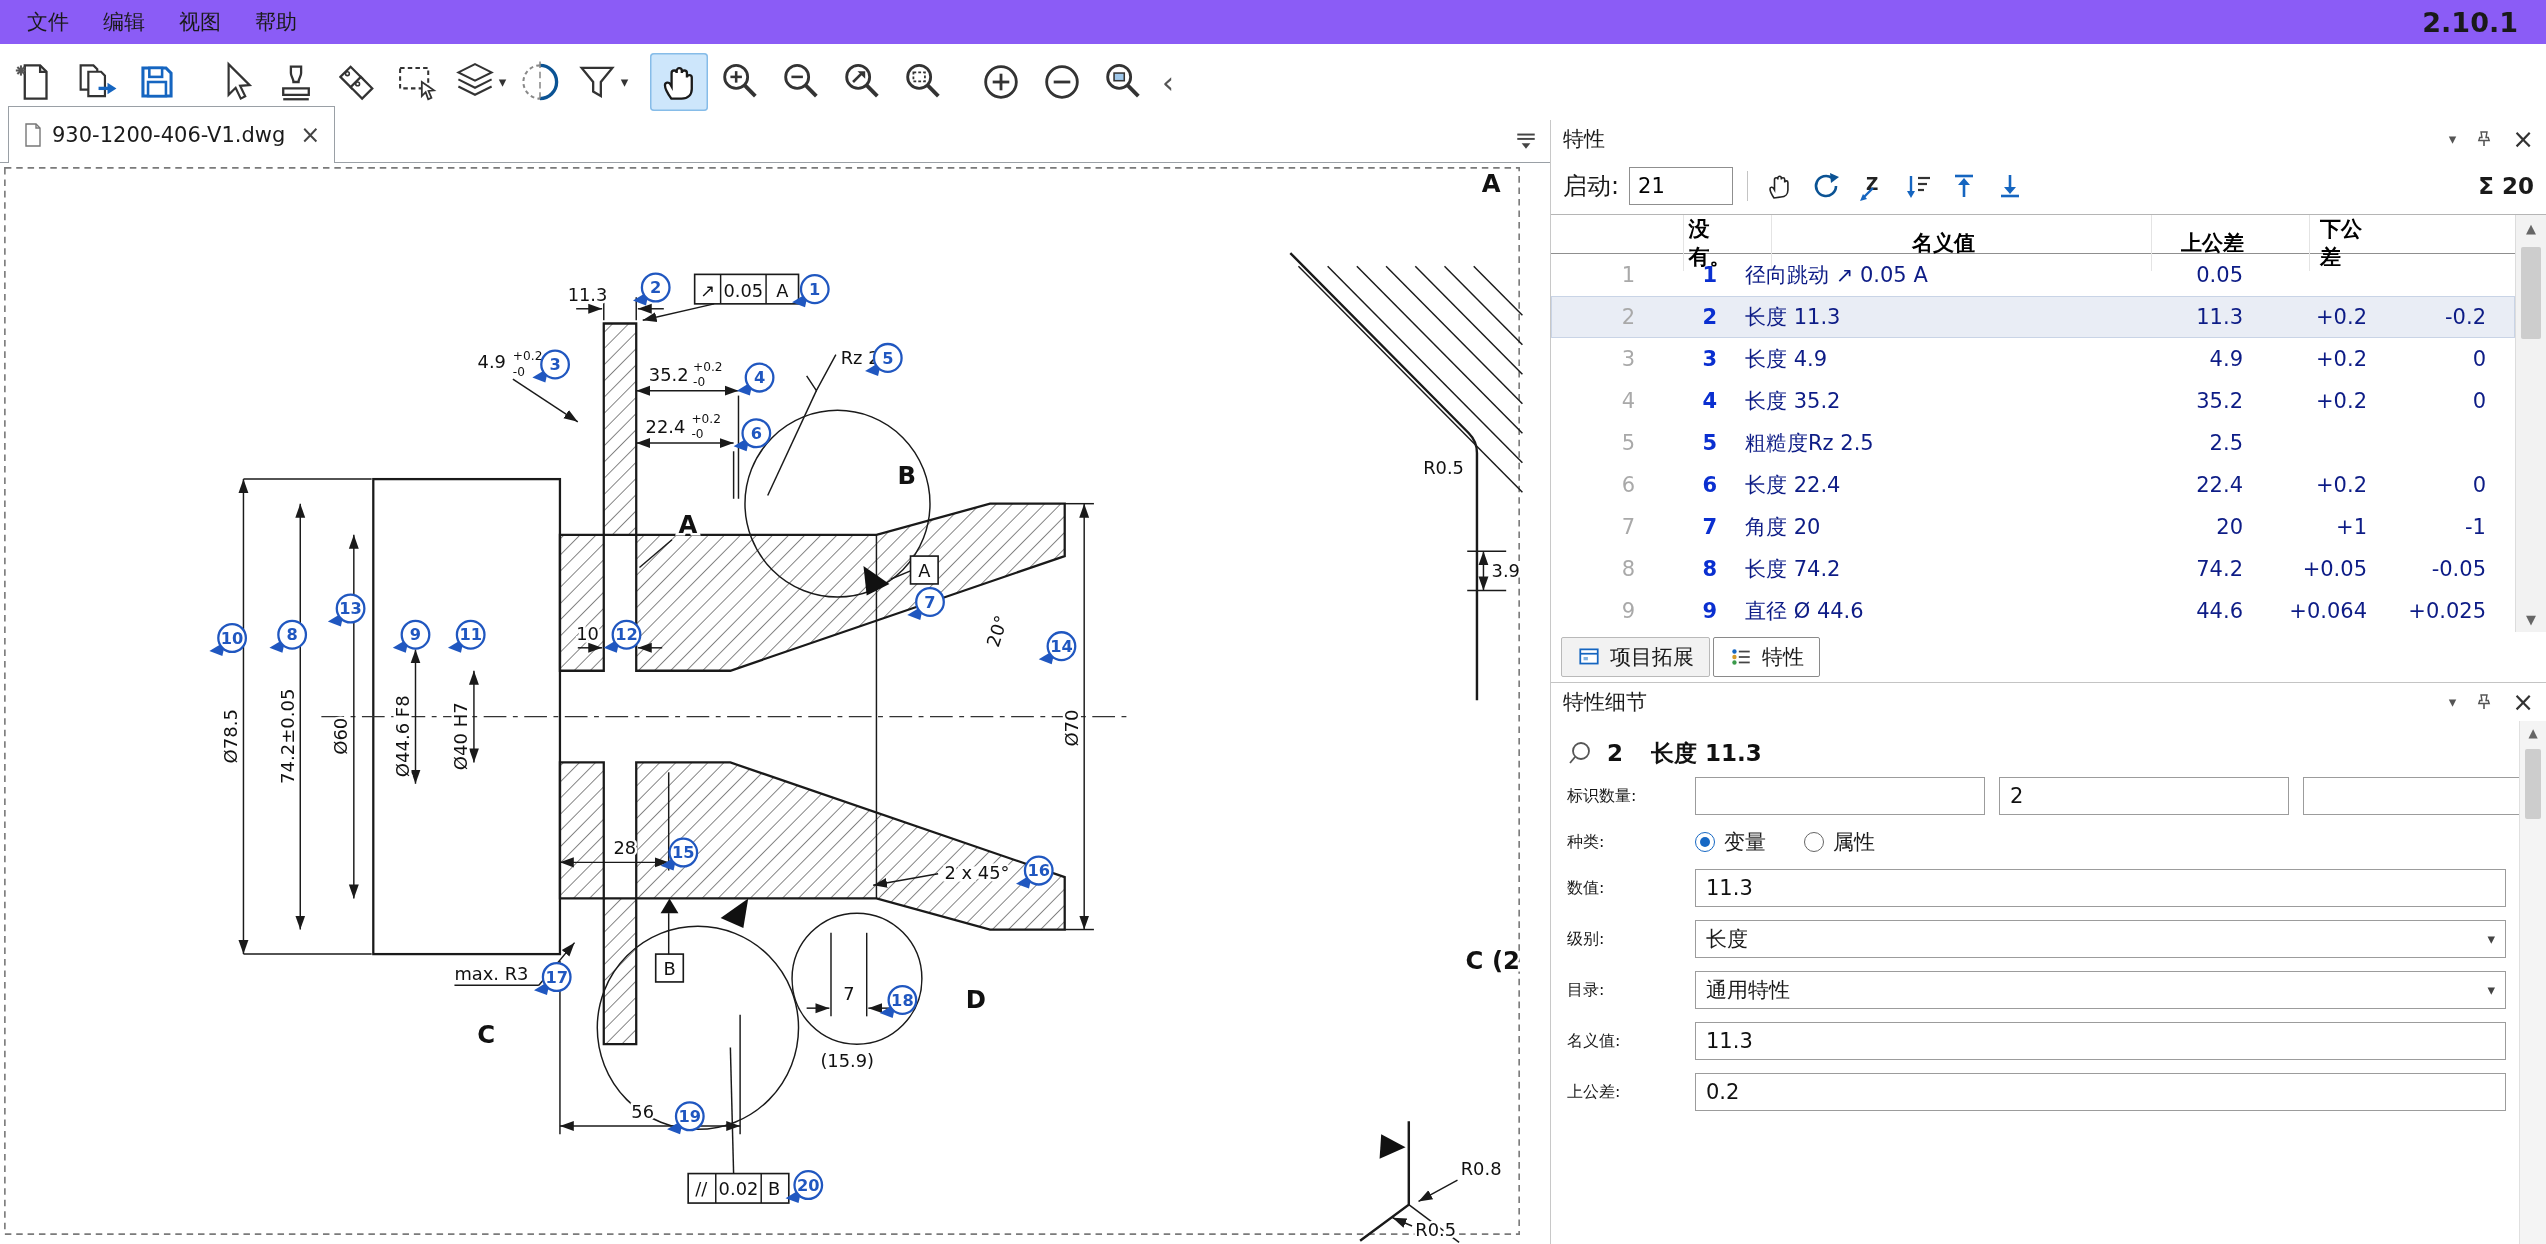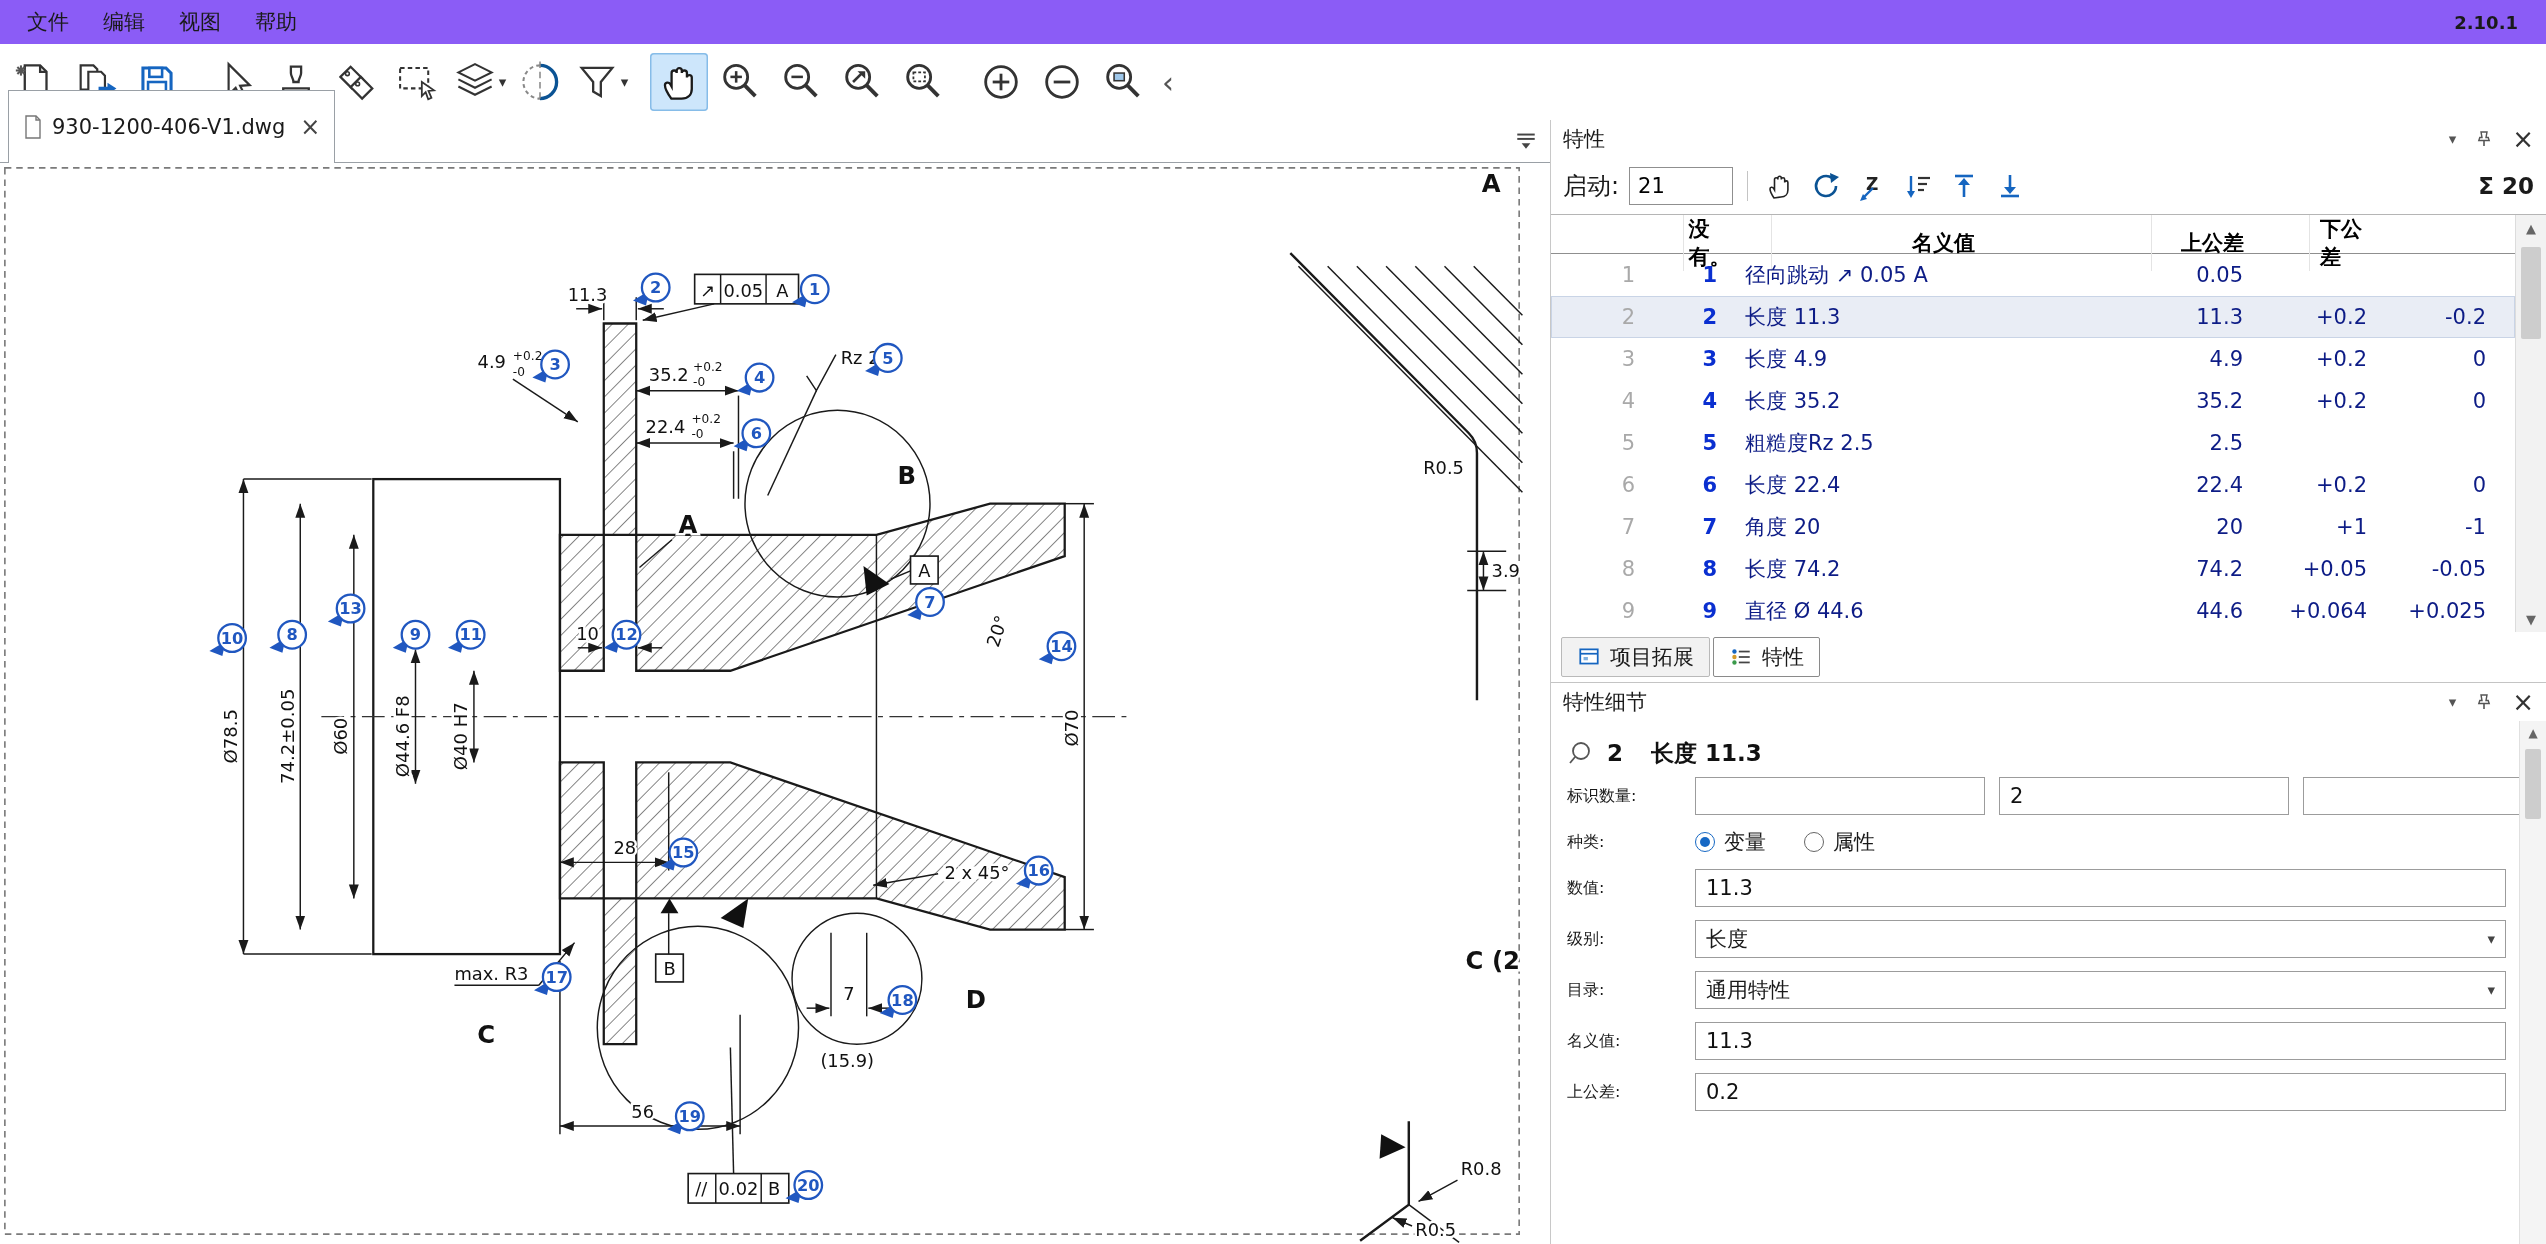--- a/index.html
+++ b/index.html
@@ -4,34 +4,34 @@
 <style>
   html,body{margin:0;padding:0;}
   body{
     width:2546px;height:1244px;overflow:hidden;background:#fff;
     font-family:"DejaVu Sans","Liberation Sans",sans-serif;color:#1a1a1a;
     -webkit-font-smoothing:antialiased;
   }
   
   .menubar{height:44px;display:flex;align-items:center;padding:0 10px;font-size:21px;background:#8b5cf6;}
   .menu-item{padding:0 17px;cursor:default;}
-  .version{margin-left:auto;font-weight:bold;font-size:18px;padding-right:18px;}
+  .version{margin-left:auto;font-weight:bold;font-size:27px;padding-right:18px;}
   
   .toolbar{height:76px;display:flex;align-items:center;padding:0 6px;gap:3px;background:#fff;}
   .tbtn{height:58px;min-width:58px;display:flex;align-items:center;justify-content:center;border-radius:4px;}
   .tbtn svg{width:46px;height:46px;}
   .tbtn.active{background:#cde6fb;box-shadow:inset 0 0 0 1.5px #86bce8;}
   .tbtn .caret{font-size:15px;color:#333;margin-left:1px;}
   .gap{width:14px;}
   .chev{font-size:30px;color:#555;min-width:26px;height:58px;display:flex;align-items:center;justify-content:center;}
   
   .main{display:flex;height:1124px;}
   .left{width:1551px;display:flex;flex-direction:column;}
   .tabbar{height:42px;display:flex;align-items:flex-end;padding-left:8px;border-bottom:1px solid #9aa0a6;background:#fff;}
-  .doc-tab{height:40px;display:flex;align-items:center;gap:9px;padding:16px 14px;border:1px solid #9aa0a6;border-bottom:none;background:#fff;font-size:21px;margin-bottom:-1px;}
+  .doc-tab{height:40px;display:flex;align-items:center;gap:9px;padding:8px 14px;border:1px solid #9aa0a6;border-bottom:none;background:#fff;font-size:21px;margin-bottom:-1px;}
   .doc-tab svg{width:20px;height:24px;}
   .tab-close{font-size:24px;color:#444;margin-left:6px;line-height:1;}
   .tabbar-menu{margin-left:auto;margin-right:12px;margin-bottom:6px;}
   .tabbar-menu svg{width:24px;height:24px;}
   .canvas{flex:1;position:relative;background:#fff;}
   .canvas svg.drawing{position:absolute;inset:0;width:100%;height:100%;}
   
   .marquee{fill:none;stroke:#7a7a7a;stroke-width:1;stroke-dasharray:4 3;}
   .hatched{fill:url(#hatch);stroke:#1a1a1a;stroke-width:1.4;}
   .solidpart{fill:#fff;stroke:#1a1a1a;stroke-width:1.4;}

